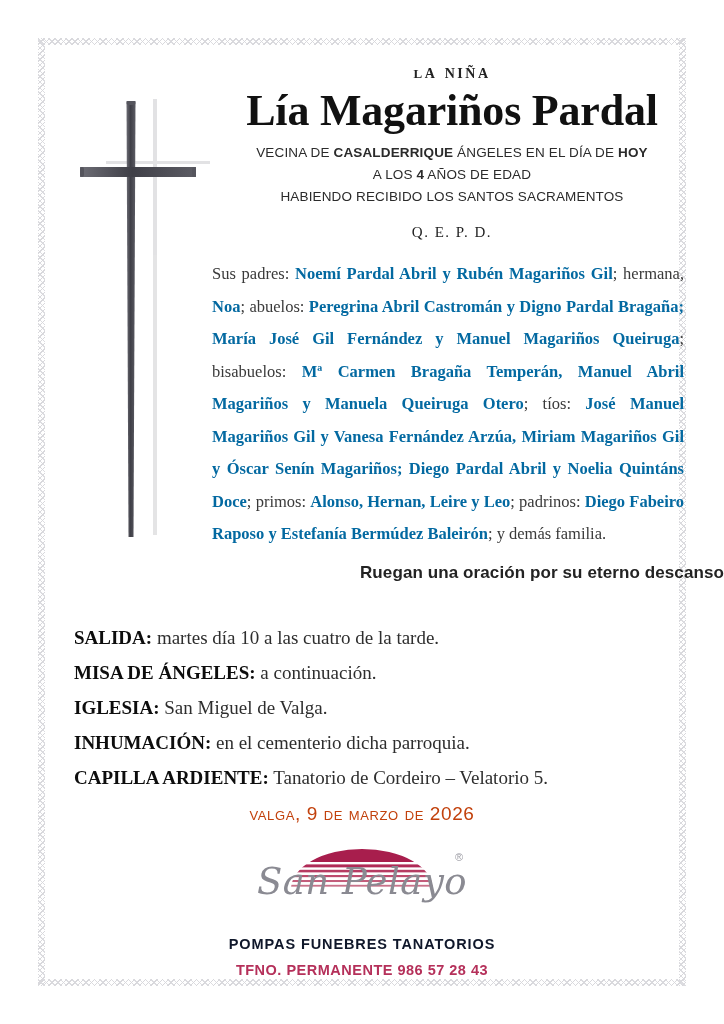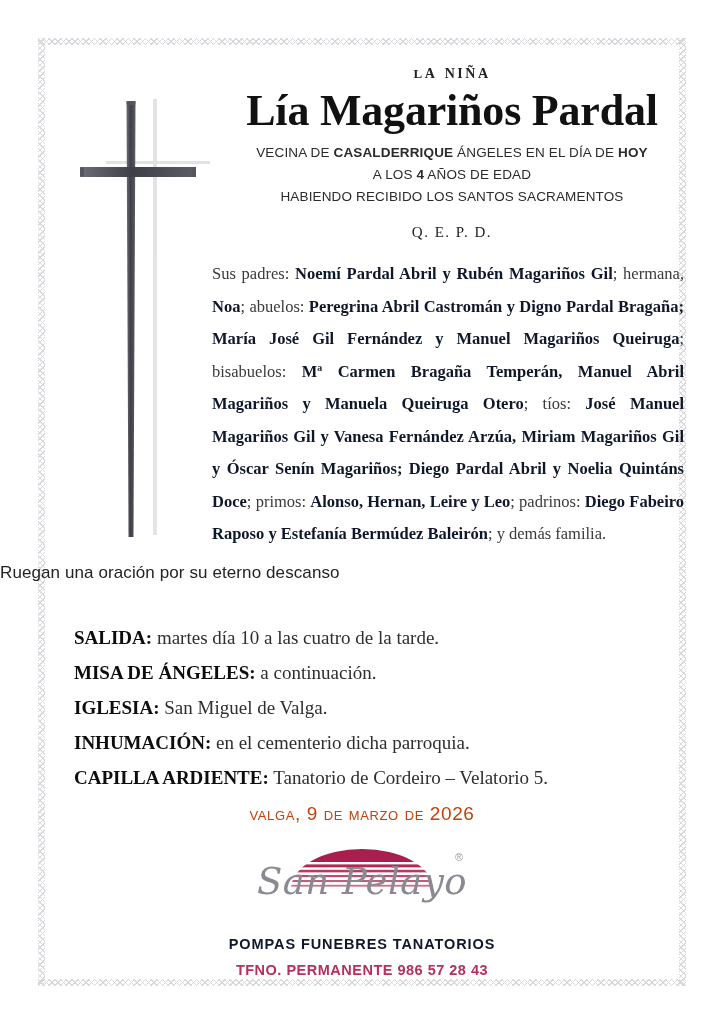--- a/index.html
+++ b/index.html
@@ -120,34 +120,35 @@
     top: 258px;
     width: 472px;
     font-family: "Liberation Serif", serif;
     font-size: 16.5px;
     line-height: 1.97;
     text-align: justify;
     color: #3a3a3a;
   }
   .family b {
     font-weight: bold;
-    color: #0f172a;
+    color: #0369a1;
   }
 
   
   .prayer {
     position: absolute;
     left: 0;
     top: 563px;
     width: 724px;
-    text-align: left;
+    text-align: right;
     font-family: "Liberation Sans", sans-serif;
     font-size: 17px;
     color: #232323;
     letter-spacing: 0.1px;
+    font-weight: bold;
   }
 
   
   .services {
     position: absolute;
     left: 74px;
     top: 628px;
     width: 600px;
   }
   .service-row {

